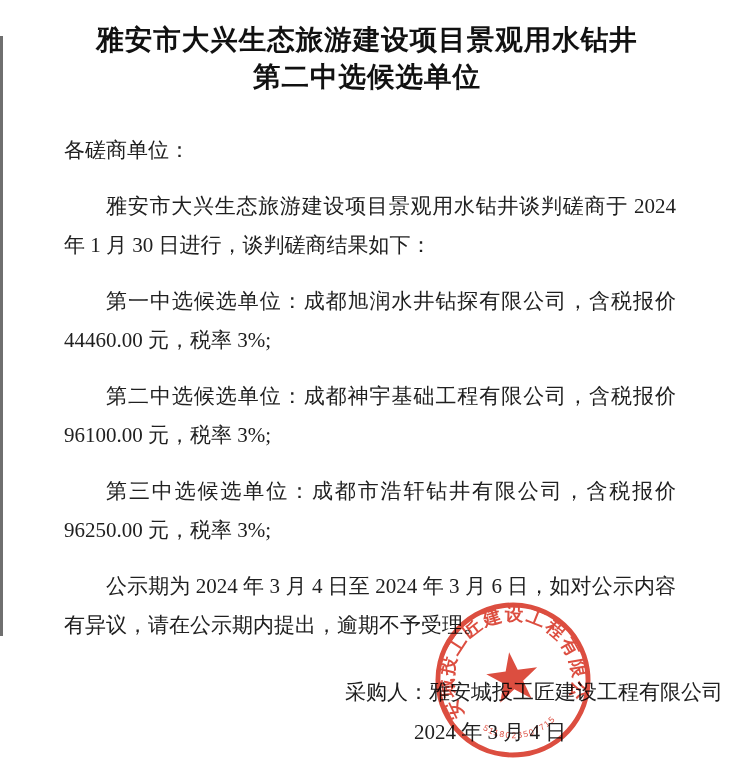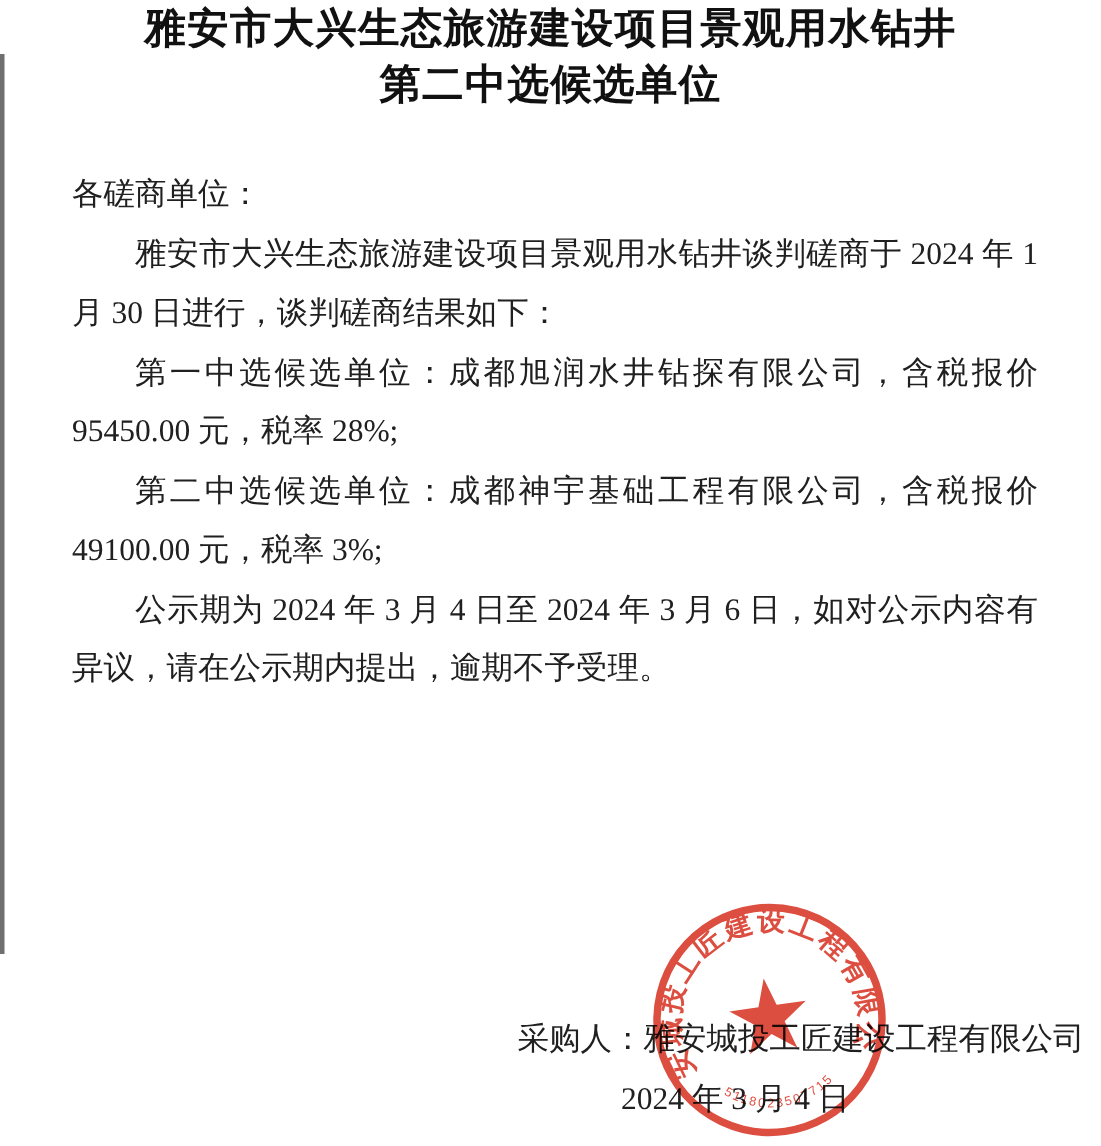--- a/index.html
+++ b/index.html
@@ -10,37 +10,37 @@
     color:#202020;
     font-family:"Liberation Serif","DejaVu Serif",serif;
     overflow:hidden;
   }
   .scan-edge {
     position:absolute; left:0; top:36px;
     width:3px; height:600px;
     background:#3f3f3f; opacity:.75;
   }
   .doc-title {
-    margin:0; 
+    margin:0; padding-top:21px;
     text-align:center;
     font-family:"Liberation Sans","DejaVu Sans",sans-serif;
     font-weight:700;
     font-size:27.5px; line-height:37px;
     letter-spacing:1px;
     color:#111111;
   }
   .doc-title .t-line { display:block; }
   .body-text {
     width:644px;
     margin:36px 0 0 48px;
     font-size:21px; line-height:39.5px;
     text-align:justify;
     text-justify:inter-ideograph;
   }
-  .body-text p { margin:0; }
+  .body-text p { margin:16px; }
   .body-text p.indent { text-indent:2em; }
   .sig-buyer {
     position:absolute; left:345px; top:682px;
     font-size:21px; line-height:21px; white-space:nowrap;
   }
   .sig-date {
     position:absolute; left:414px; top:722px;
     font-size:21px; line-height:21px; white-space:nowrap;
   }
   .seal {
@@ -61,22 +61,23 @@
   <div class="scan-edge"></div>
 
   <h1 class="doc-title">
     <span class="t-line">雅安市大兴生态旅游建设项目景观用水钻井</span>
     <span class="t-line">第二中选候选单位</span>
   </h1>
 
   <div class="body-text">
     <p>各磋商单位：</p>
     <p class="indent">雅安市大兴生态旅游建设项目景观用水钻井谈判磋商于 2024 年 1 月 30 日进行，谈判磋商结果如下：</p>
-    <p class="indent">第一中选候选单位：成都旭润水井钻探有限公司，含税报价 95450.00 元，税率 28%;</p>
-    <p class="indent">第二中选候选单位：成都神宇基础工程有限公司，含税报价 49100.00 元，税率 3%;</p>
+    <p class="indent">第一中选候选单位：成都旭润水井钻探有限公司，含税报价 44460.00 元，税率 3%;</p>
+    <p class="indent">第二中选候选单位：成都神宇基础工程有限公司，含税报价 96100.00 元，税率 3%;</p>
+    <p class="indent">第三中选候选单位：成都市浩轩钻井有限公司，含税报价 96250.00 元，税率 3%;</p>
     <p class="indent">公示期为 2024 年 3 月 4 日至 2024 年 3 月 6 日，如对公示内容有异议，请在公示期内提出，逾期不予受理。</p>
   </div>
 
   <div class="sig-buyer"><span>采购人：</span><span>雅安城投工匠建设工程有限公司</span></div>
 
   <div class="sig-date">2024 年 3 月 4 日</div>
 
   <svg class="seal" viewBox="-82 -82 164 164" xmlns="http://www.w3.org/2000/svg" xmlns:xlink="http://www.w3.org/1999/xlink">
     <circle cx="0" cy="0" r="75" fill="none" stroke-width="5" stroke="#d93a2b"></circle>
     <path id="sealArcTop" d="M -48.5,35.5 A 60 60 0 1 1 48.5,35.5" fill="none"></path>

